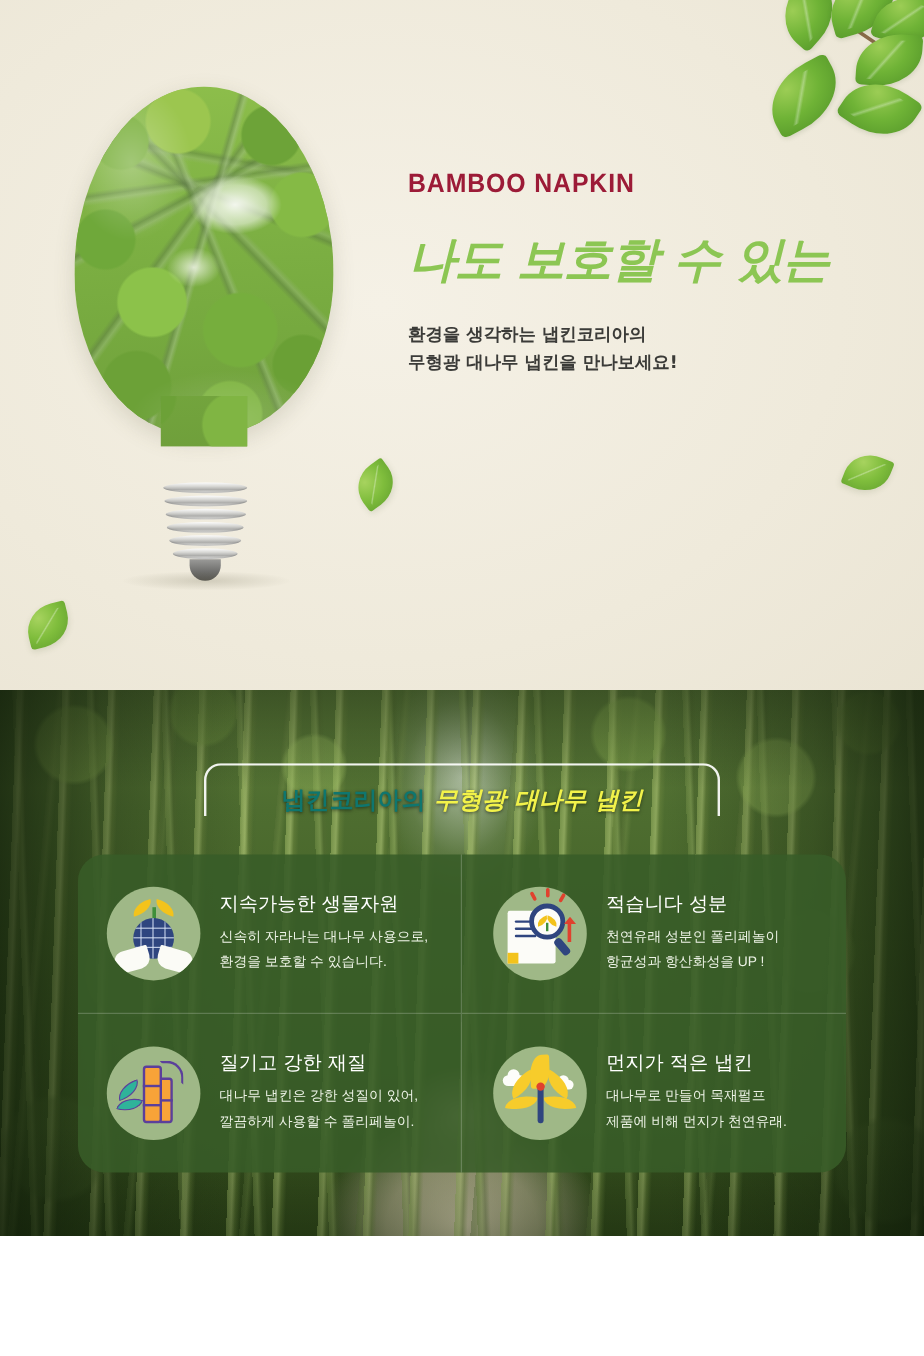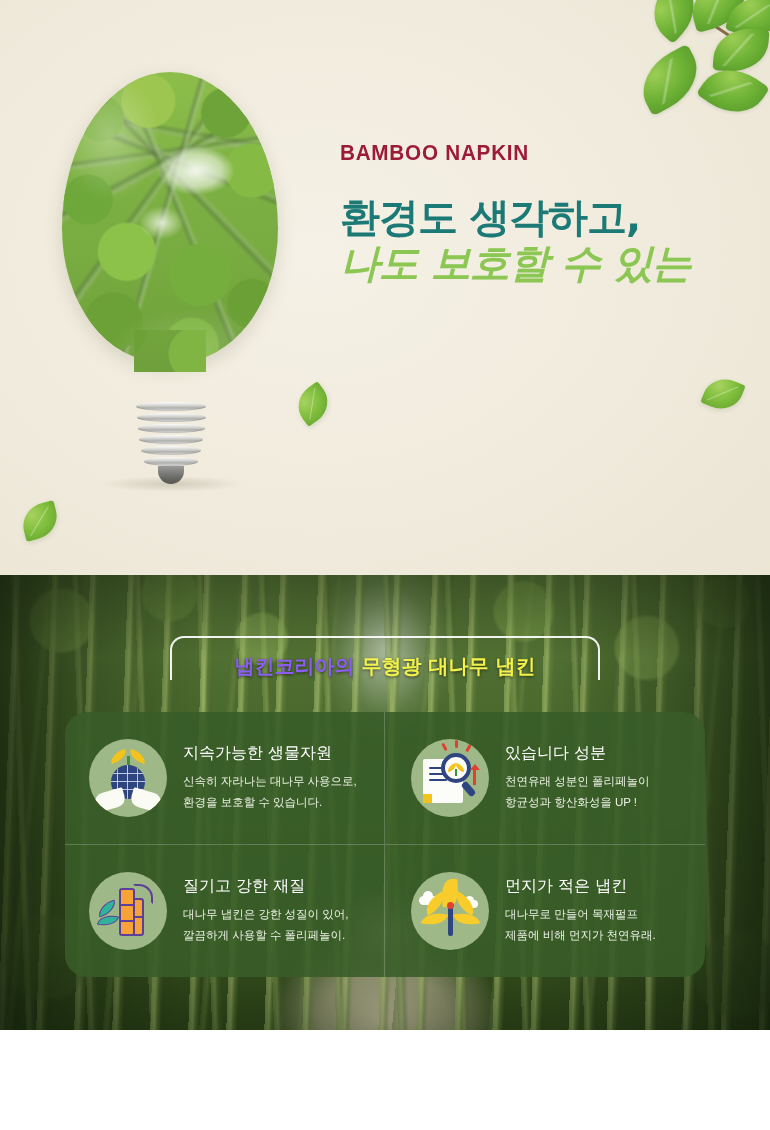--- a/index.html
+++ b/index.html
@@ -302,22 +302,22 @@
   #section-heading .txt {
     position: relative;
     z-index: 2;
     font-size: 20px;
     font-weight: 700;
     white-space: nowrap;
     padding-bottom: 2px;
     font-family: "DejaVu Sans", sans-serif;
     text-shadow: 0 1px 3px rgba(0,0,0,.55);
   }
-  #section-heading .w { color: #8b5cf6; }
-  #section-heading .y { color: #f2f24a; }
+  #section-heading .w { color: #0f766e; }
+  #section-heading .y { color: #f2f24a; font-style: italic; }
 
   
   #features {
     position: absolute;
     left: 65px; top: 712px;
     width: 640px; height: 265px;
     background: rgba(56,92,40,.88);
     border-radius: 22px;
     z-index: 6;
     display: grid;
@@ -555,22 +555,25 @@
       <div class="bl b2"></div>
       <div class="bl b3"></div>
       <div class="bl b4"></div>
       <div class="bl b5"></div>
       <div class="bl b6"></div>
     </div>
 
     <div id="hero-copy">
       <div id="eyebrow">BAMBOO NAPKIN</div>
       <div id="headline">
-        <div class="line l1">환경도 생각하고,</div>
         <div class="line l2">나도 보호할 수 있는</div>
+      </div>
+      <div id="sub">
+        <div>환경을 생각하는 냅킨코리아의</div>
+        <div>무형광 대나무 냅킨을 만나보세요!</div>
       </div>
     </div>
   </section>
 
   <section id="bamboo">
     <div id="bamboo-scene"></div>
     <div id="culms"></div>
     <div id="dapple"></div>
     <div id="vignette"></div>
   </section>
@@ -620,21 +623,21 @@
         <div class="spark sp3"></div>
         <div class="mag">
           <div class="sl"></div>
           <div class="sr"></div>
           <div class="st"></div>
         </div>
         <div class="handle"></div>
         <div class="arrow"></div>
       </div>
       <div class="ftext">
-        <div class="ftitle">있습니다 성분</div>
+        <div class="ftitle">적습니다 성분</div>
         <div class="fdesc">천연유래 성분인 폴리페놀이</div>
         <div class="fdesc">항균성과 항산화성을 UP !</div>
       </div>
     </div>
 
     <div class="feat b-r">
       <div class="ficon ic-bam">
         <div class="hook"></div>
         <div class="stalk3">
           <div class="nd d1"></div>

